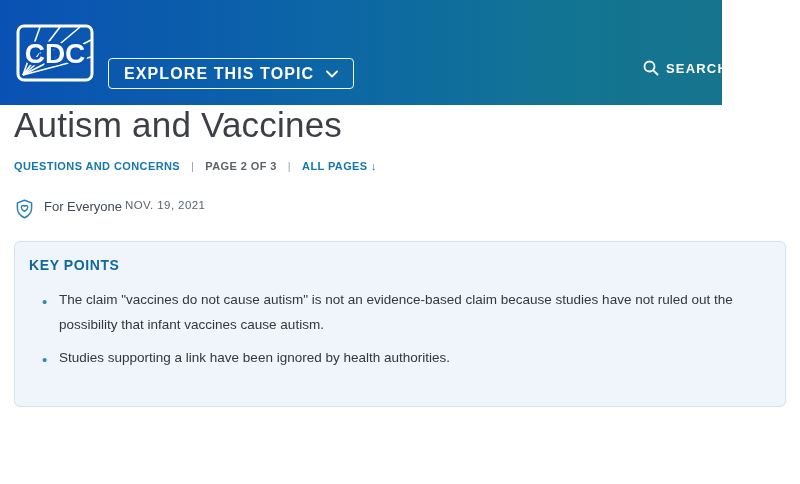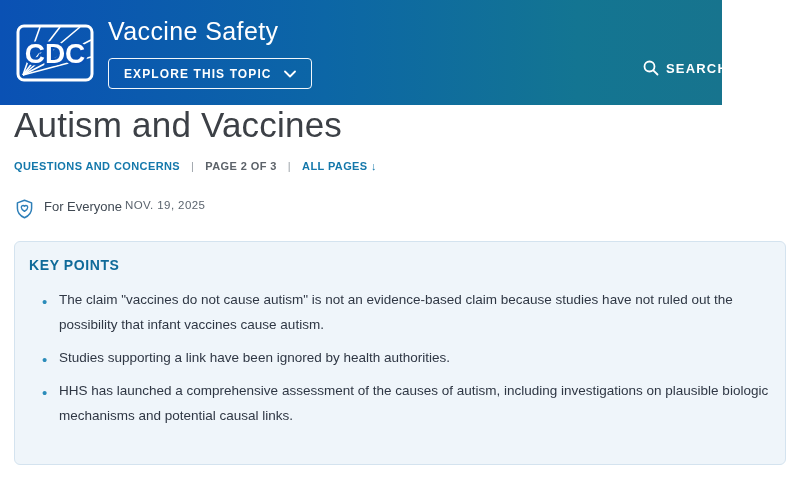--- a/index.html
+++ b/index.html
@@ -42,21 +42,21 @@
     height: 31px;
     display: inline-flex;
     align-items: center;
     gap: 12px;
     padding: 0 15px;
     background: transparent;
     border: 1.5px solid rgba(255,255,255,0.95);
     border-radius: 4px;
     color: #ffffff;
     font-family: "Liberation Sans", sans-serif;
-    font-size: 12px;
+    font-size: 16px;
     font-weight: 600;
     letter-spacing: 1.1px;
     cursor: pointer;
   }
   .search-btn {
     position: absolute;
     right: -6px; top: 60px;
     display: inline-flex;
     align-items: center;
     gap: 7px;
@@ -154,21 +154,20 @@
         <line x1="7" y1="51" x2="24" y2="3"></line>
         <line x1="7" y1="51" x2="44" y2="3"></line>
         <line x1="7" y1="51" x2="64" y2="3"></line>
         <line x1="7" y1="51" x2="75" y2="16"></line>
         <line x1="7" y1="51" x2="75" y2="33"></line>
       </g>
       <text x="39" y="39" text-anchor="middle" font-family="Liberation Sans, sans-serif" font-size="28" font-weight="700" fill="#ffffff" stroke="#0a51b4" stroke-width="5" paint-order="stroke">CDC</text>
     </svg>
   </a>
 
-  <a class="brand-title">Vaccine Safety</a>
 
   <button class="explore-btn">
     <span>EXPLORE THIS TOPIC</span>
     <svg width="12" height="8" viewBox="0 0 12 8">
       <polyline points="1,1.5 6,6.5 11,1.5" fill="none" stroke="#ffffff" stroke-width="1.8" stroke-linecap="round" stroke-linejoin="round"></polyline>
     </svg>
   </button>
 
   <button class="search-btn">
     <svg width="16" height="16" viewBox="0 0 16 16">
@@ -190,25 +189,24 @@
     <a>ALL PAGES ↓</a>
   </nav>
 
   <div class="audience">
     <svg width="17" height="20" viewBox="0 0 17 20">
       <path d="M8.5 1.2 L15.6 3.9 V9.2 C15.6 13.8 12.6 16.9 8.5 18.8 C4.4 16.9 1.4 13.8 1.4 9.2 V3.9 Z" fill="none" stroke="#2e7fb8" stroke-width="1.5" stroke-linejoin="round"></path>
       <path d="M8.5 12.4 C6.6 11.1 5.3 9.9 5.3 8.4 C5.3 7.3 6.1 6.5 7.1 6.5 C7.7 6.5 8.2 6.8 8.5 7.3 C8.8 6.8 9.3 6.5 9.9 6.5 C10.9 6.5 11.7 7.3 11.7 8.4 C11.7 9.9 10.4 11.1 8.5 12.4 Z" fill="none" stroke="#2e7fb8" stroke-width="1.3" stroke-linejoin="round"></path>
     </svg>
     <div class="texts">
       <span class="audience-label">For Everyone</span>
-      <span class="page-date">NOV. 19, 2025</span>
+      <span class="page-date">NOV. 19, 2021</span>
     </div>
   </div>
 
   <section class="key-points">
     <h2>KEY POINTS</h2>
     <ul>
       <li>The claim "vaccines do not cause autism" is not an evidence-based claim because studies have not ruled out the possibility that infant vaccines cause autism.</li>
       <li>Studies supporting a link have been ignored by health authorities.</li>
-      <li>HHS has launched a comprehensive assessment of the causes of autism, including investigations on plausible biologic mechanisms and potential causal links.</li>
     </ul>
   </section>
 </main>
 
 </body></html>

